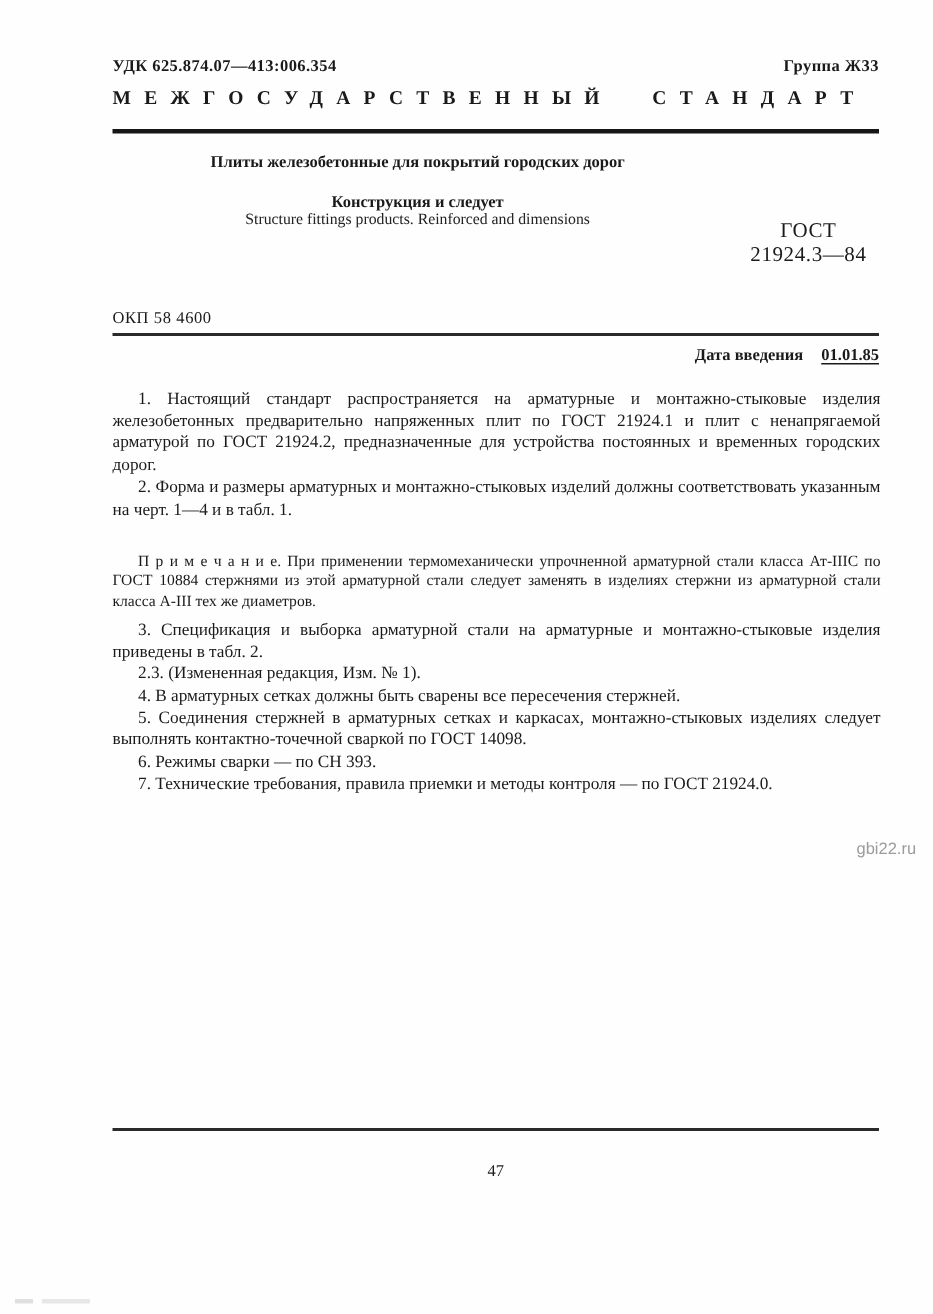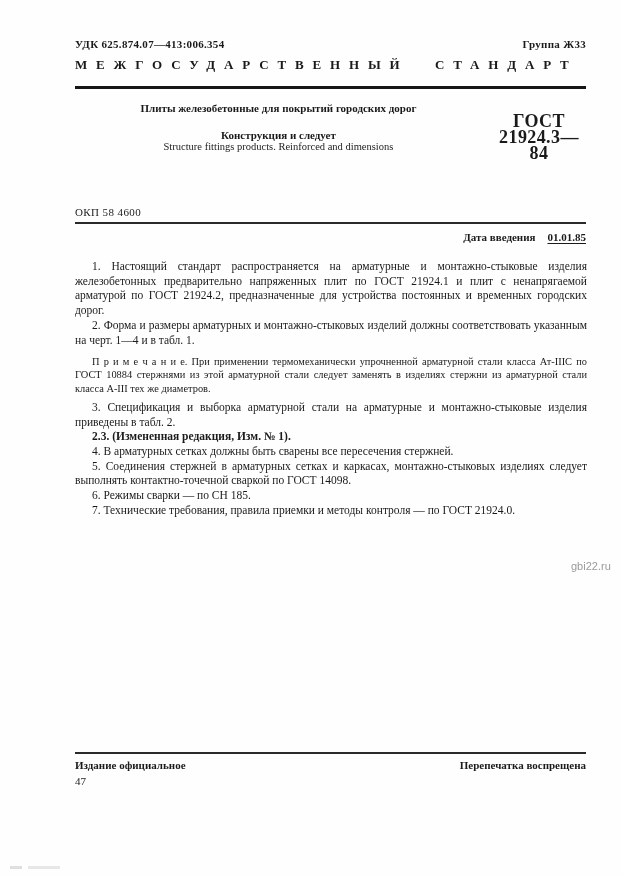--- a/index.html
+++ b/index.html
@@ -36,22 +36,22 @@
     position:absolute; left:75px; top:99px; width:511px;
     display:flex;
   }
   .title-left { width:415px; text-align:center; }
   .title-sub   { font-size:11px; font-weight:bold; margin-top:3px; }
   .title-main  { font-size:12px; font-weight:bold; margin-top:12px; letter-spacing:0.2px; }
   .title-kind  { font-size:11px; font-weight:bold; margin-top:15px; }
   .title-en    { font-size:10.5px; color:#222; margin-top:14px; line-height:12.5px; }
   .title-en2   { font-size:10.5px; color:#222; line-height:12.5px; }
   .gost-block {
-    width:96px; margin-left:10px; margin-top:14px;
-    text-align:center; font-size:18px; font-weight:bold; line-height:16px;
+    width:96px; margin-left:10px; margin-top:48px;
+    text-align:center; font-size:14px; font-weight:normal; line-height:16px;
     letter-spacing:0.4px;
   }
   
   .okp {
     position:absolute; left:75px; top:206px; font-size:11px; letter-spacing:0.4px;
   }
   .thin-rule {
     position:absolute; left:75px; top:222px; width:511px; height:2px;
     background:#2a2a2a;
   }
@@ -61,42 +61,42 @@
   }
   .intro-date { margin-left:12px; text-decoration:underline; text-underline-offset:2px; }
   
   .body-text {
     position:absolute; left:75px; top:259px; width:512px;
     font-size:11.5px; line-height:14.7px; text-align:justify;
   }
   .para { text-indent:17px; }
   .para.note {
     font-size:10.4px; line-height:13.2px;
-    margin-top:8px; margin-bottom:5px;
+    margin-top:21px; margin-bottom:5px;
   }
-  .para.bold { font-weight:bold; }
+  .para.bold { font-weight:normal; }
   
   .watermark {
     position:absolute; left:571px; top:560px;
     font-family:"Liberation Sans","DejaVu Sans",sans-serif;
     font-size:11px; color:#9b9b9b;
   }
   
   .footer-rule {
     position:absolute; left:75px; top:752px; width:511px; height:2px;
     background:#2a2a2a;
   }
   .footer-row {
     position:absolute; left:75px; top:759px; width:511px;
     display:flex; justify-content:space-between;
     font-size:11px; font-weight:bold;
   }
   .page-number {
     position:absolute; left:75px; top:775px; width:511px;
-    font-size:11px;
+    text-align:center; font-size:11px;
   }
   
   .scan-artifact {
     position:absolute; left:10px; top:866px; width:50px; height:3px;
     background:linear-gradient(90deg,#d8d8d8 0 12px,transparent 12px 18px,#e2e2e2 18px 100%);
     opacity:0.8;
   }
 </style>
 </head>
 <body>
@@ -133,30 +133,26 @@
   </div>
 
   <div class="body-text">
     <div class="para">1. Настоящий стандарт распространяется на арматурные и монтажно-стыковые изделия железобетонных предварительно напряженных плит по ГОСТ 21924.1 и плит с ненапрягаемой арматурой по ГОСТ 21924.2, предназначенные для устройства постоянных и временных городских дорог.</div>
     <div class="para">2. Форма и размеры арматурных и монтажно-стыковых изделий должны соответствовать указанным на черт. 1—4 и в табл. 1.</div>
     <div class="para note">П р и м е ч а н и е. При применении термомеханически упрочненной арматурной стали класса Ат-IIIС по ГОСТ 10884 стержнями из этой арматурной стали следует заменять в изделиях стержни из арматурной стали класса А-III тех же диаметров.</div>
     <div class="para">3. Спецификация и выборка арматурной стали на арматурные и монтажно-стыковые изделия приведены в табл. 2.</div>
     <div class="para bold">2.3. (Измененная редакция, Изм. № 1).</div>
     <div class="para">4. В арматурных сетках должны быть сварены все пересечения стержней.</div>
     <div class="para">5. Соединения стержней в арматурных сетках и каркасах, монтажно-стыковых изделиях следует выполнять контактно-точечной сваркой по ГОСТ 14098.</div>
-    <div class="para">6. Режимы сварки — по СН 185.</div>
+    <div class="para">6. Режимы сварки — по СН 393.</div>
     <div class="para">7. Технические требования, правила приемки и методы контроля — по ГОСТ 21924.0.</div>
   </div>
 
   <div class="watermark">gbi22.ru</div>
 
   <div class="footer-rule"></div>
 
-  <div class="footer-row">
-    <span>Издание официальное</span>
-    <span>Перепечатка воспрещена</span>
-  </div>
 
   <div class="page-number">47</div>
 
   <div class="scan-artifact"></div>
 
 </div>
 
 </body></html>

